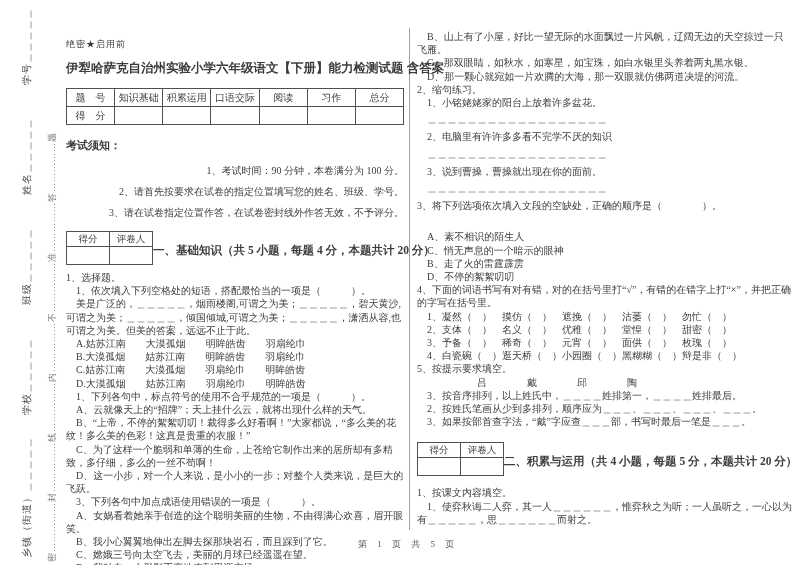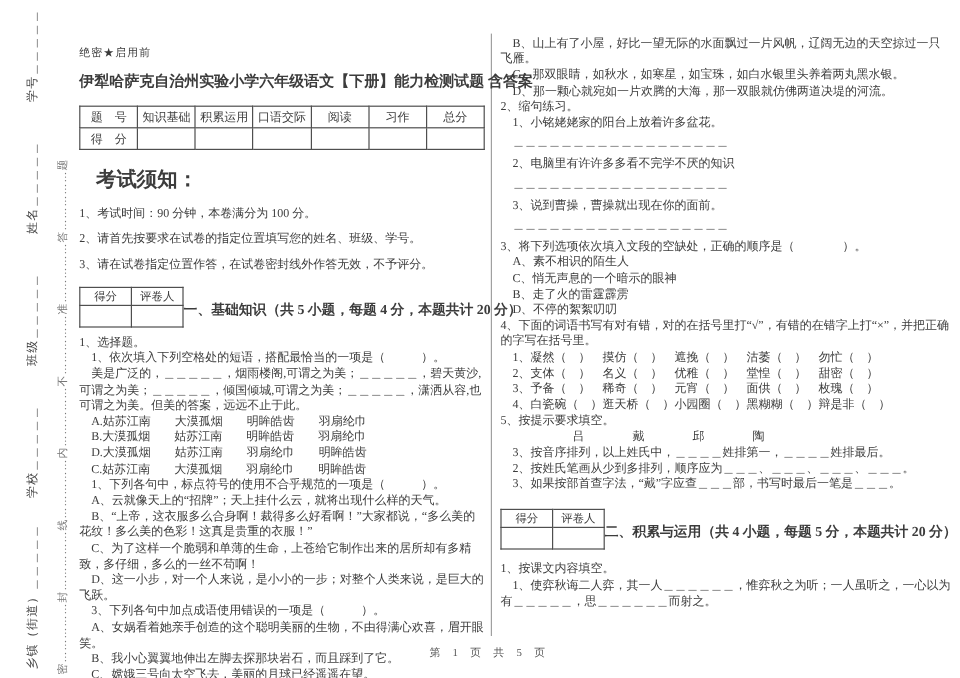--- a/index.html
+++ b/index.html
@@ -23,22 +23,22 @@
   .col-left  { position:absolute; left:66px;  top:38px; width:338px; }
   .col-right { position:absolute; left:417px; top:30px; width:376px; }
   .divider   { position:absolute; left:409px; top:28px; height:502px; border-left:1px solid #a0a0a0; }
 
   .stamp { font-size:9px; font-weight:normal; letter-spacing:1px; margin-bottom:9px; color:#3a3a3a; }
   .title { font-size:12.5px; font-weight:bold; text-align:center; margin-bottom:11px; white-space:nowrap; }
 
   table.score { width:100%; border-collapse:collapse; table-layout:fixed; margin-bottom:13px; }
   table.score td { border:1px solid #4f4f4f; height:17px; text-align:center; font-size:10px; padding:0; }
 
-  .notice-h { font-size:17px; font-weight:bold; margin:2px 14px 7px; }
-  .notice-item { font-size:10px; line-height:21px; }
+  .notice-h { font-size:11px; font-weight:bold; margin:2px 0 7px; }
+  .notice-item { font-size:10px; line-height:21px;text-align:right; }
 
   .grader-row { display:flex; align-items:flex-start; margin:8px 0 6px; }
   table.grader { border-collapse:collapse; flex:none; }
   table.grader td { border:1px solid #4f4f4f; width:42px; text-align:center; font-size:9.5px; padding:0; }
   table.grader tr.lbl td { height:14px; }
   table.grader tr.emp td { height:17px; }
   .section-title { font-size:11.5px; font-weight:bold; flex:1; text-align:center; padding-top:12px; white-space:nowrap; }
 
   .q { font-size:10px; line-height:13.2px; white-space:pre-wrap; }
   .blank { margin:3px 0 5px; letter-spacing:0; }
@@ -104,25 +104,25 @@
       </tbody>
         </table>
       <div class="section-title">一、基础知识（共 5 小题，每题 4 分，本题共计 20 分）</div>
     </div>
 
     <div class="q">1、选择题。</div>
     <div class="q">　1、依次填入下列空格处的短语，搭配最恰当的一项是（　　　）。</div>
     <div class="q">　美是广泛的，＿＿＿＿＿，烟雨楼阁,可谓之为美；＿＿＿＿＿，碧天黄沙,可谓之为美；＿＿＿＿＿，倾国倾城,可谓之为美；＿＿＿＿＿，潇洒从容,也可谓之为美。但美的答案，远远不止于此。</div>
     <div class="q">　A.姑苏江南　　大漠孤烟　　明眸皓齿　　羽扇纶巾</div>
     <div class="q">　B.大漠孤烟　　姑苏江南　　明眸皓齿　　羽扇纶巾</div>
+    <div class="q">　C.姑苏江南　　大漠孤烟　　羽扇纶巾　　明眸皓齿</div>
     <div class="q">　D.大漠孤烟　　姑苏江南　　羽扇纶巾　　明眸皓齿</div>
-    <div class="q">　C.姑苏江南　　大漠孤烟　　羽扇纶巾　　明眸皓齿</div>
     <div class="q">　1、下列各句中，标点符号的使用不合乎规范的一项是（　　　）。</div>
     <div class="q">　A、云就像天上的“招牌”；天上挂什么云，就将出现什么样的天气。</div>
-    <div class="q">　B、“上帝，这衣服多么合身啊！裁得多么好看啊！”大家都说，“多么美的花纹！多么美的色彩！这真是贵重的衣服！”</div>
+    <div class="q">　B、“上帝，不停的絮絮叨叨！裁得多么好看啊！”大家都说，“多么美的花纹！多么美的色彩！这真是贵重的衣服！”</div>
     <div class="q">　C、为了这样一个脆弱和单薄的生命，上苍给它制作出来的居所却有多精致，多仔细，多么的一丝不苟啊！</div>
     <div class="q">　D、这一小步，对一个人来说，是小小的一步；对整个人类来说，是巨大的飞跃。</div>
     <div class="q">　3、下列各句中加点成语使用错误的一项是（　　　）。</div>
     <div class="q">　A、女娲看着她亲手创造的这个聪明美丽的生物，不由得满心欢喜，眉开眼笑。</div>
     <div class="q">　B、我小心翼翼地伸出左脚去探那块岩石，而且踩到了它。</div>
     <div class="q">　C、嫦娥三号向太空飞去，美丽的月球已经遥遥在望。</div>
     <div class="q">　D、我独自一人形影不离地来到思源广场。</div>
 
   </div>
 
@@ -131,21 +131,21 @@
     <div class="q">　C、那双眼睛，如秋水，如寒星，如宝珠，如白水银里头养着两丸黑水银。</div>
     <div class="q">　D、那一颗心就宛如一片欢腾的大海，那一双眼就仿佛两道决堤的河流。</div>
     <div class="q">2、缩句练习。</div>
     <div class="q">　1、小铭姥姥家的阳台上放着许多盆花。</div>
     <div class="q blank">　＿＿＿＿＿＿＿＿＿＿＿＿＿＿＿＿＿＿</div>
     <div class="q">　2、电脑里有许许多多看不完学不厌的知识</div>
     <div class="q blank">　＿＿＿＿＿＿＿＿＿＿＿＿＿＿＿＿＿＿</div>
     <div class="q">　3、说到曹操，曹操就出现在你的面前。</div>
     <div class="q blank">　＿＿＿＿＿＿＿＿＿＿＿＿＿＿＿＿＿＿</div>
     <div class="q">3、将下列选项依次填入文段的空缺处，正确的顺序是（　　　　）。</div>
-    <div class="q" style="margin-top:0;">　A、素不相识的陌生人</div>
+    <div class="q" style="margin-top:18px;">　A、素不相识的陌生人</div>
     <div class="q">　C、悄无声息的一个暗示的眼神</div>
     <div class="q">　B、走了火的雷霆霹雳</div>
     <div class="q">　D、不停的絮絮叨叨</div>
     <div class="q">4、下面的词语书写有对有错，对的在括号里打“√”，有错的在错字上打“×”，并把正确的字写在括号里。</div>
     <div class="q">　1、凝然（　）　摸仿（　）　遮挽（　）　沽萎（　）　勿忙（　）</div>
     <div class="q">　2、支体（　）　名义（　）　优稚（　）　堂惶（　）　甜密（　）</div>
     <div class="q">　3、予备（　）　稀奇（　）　元宵（　）　面供（　）　枚瑰（　）</div>
     <div class="q">　4、白瓷碗（　）逛天桥（　）小园圈（　）黑糊糊（　）辩是非（　）</div>
     <div class="q">5、按提示要求填空。</div>
     <div class="q">　　　　　　吕　　　　戴　　　　邱　　　　陶</div>

